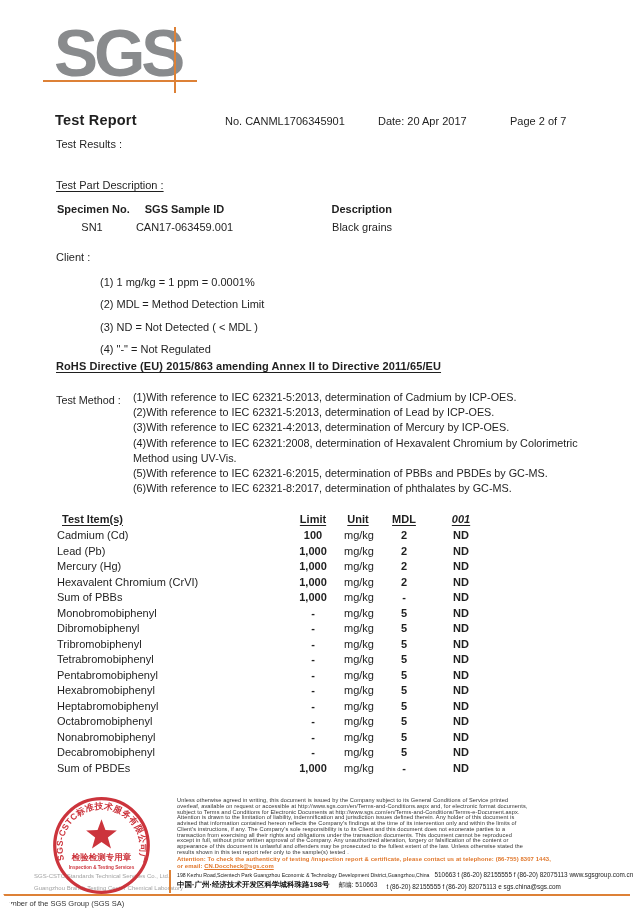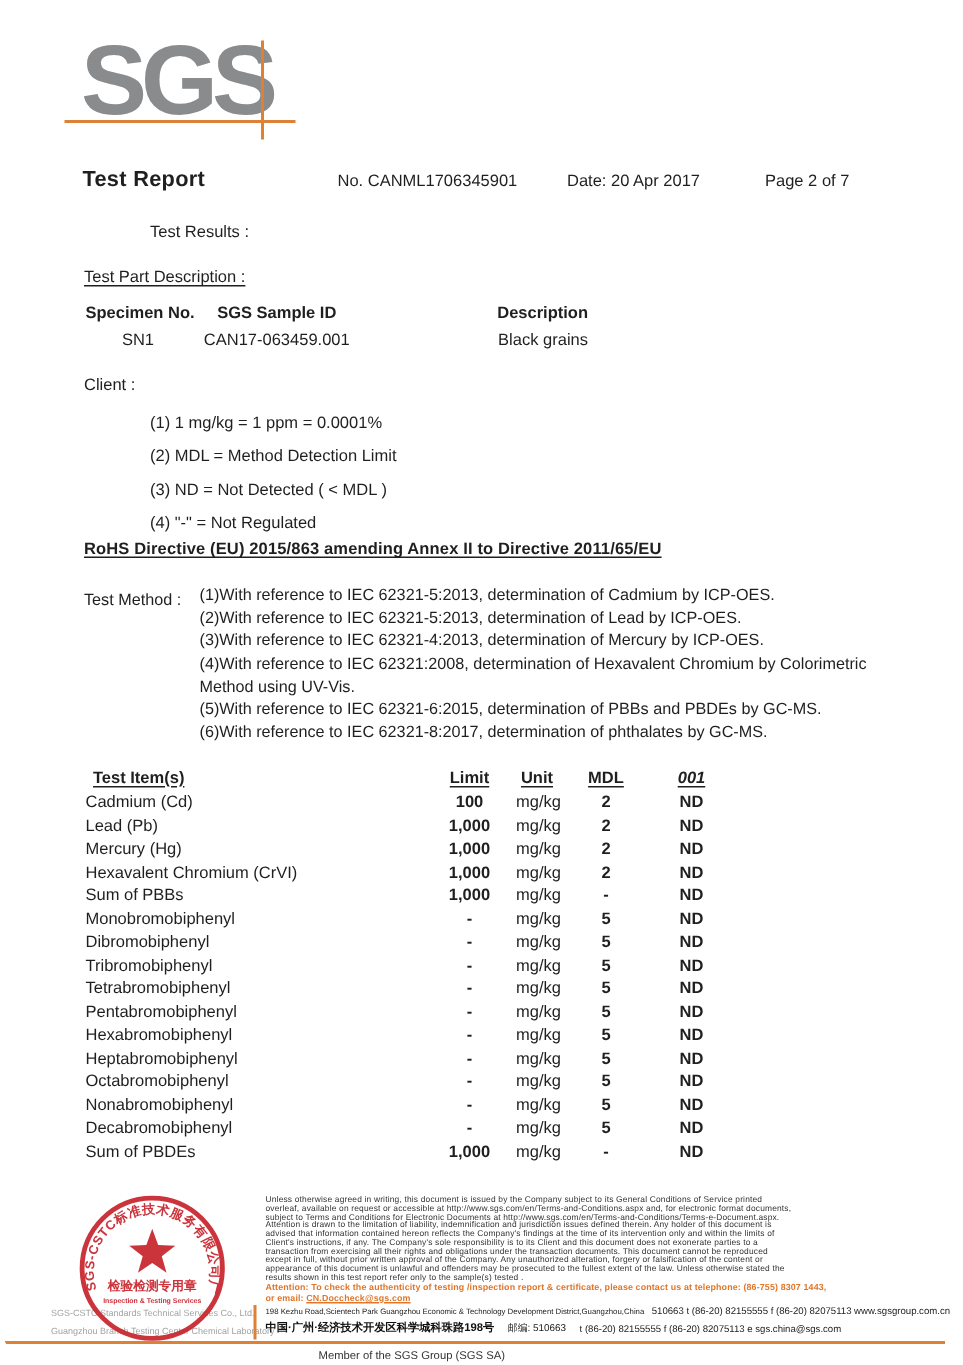--- a/index.html
+++ b/index.html
@@ -20,21 +20,21 @@
     letter-spacing:-4px;line-height:1;}
   #logo-hline{left:43px;top:80px;width:154px;height:2px;background:var(--accent);}
   #logo-vline{left:174px;top:27px;width:2px;height:66px;background:var(--accent);}
 
   
   #title{left:55px;top:112px;font-size:14.5px;font-weight:bold;letter-spacing:.2px;}
   #report-no{left:225px;top:115px;font-size:11px;}
   #date{left:378px;top:115px;font-size:11px;}
   #page-no{left:510px;top:115px;font-size:11px;}
 
-  #test-results{left:56px;top:149px;font-size:11px;margin-left:44px;}
+  #test-results{left:56px;top:138px;font-size:11px;}
   #tpd{left:56px;top:179px;font-size:11px;text-decoration:underline;text-underline-offset:2px;}
 
   
   #specimen{left:57px;top:203px;display:grid;grid-template-columns:70px 115px 150px;
     row-gap:5px;font-size:11px;line-height:13px;}
   #specimen .hd{font-weight:bold;white-space:nowrap;}
   .sc-c{text-align:center;}
   .sc-l{padding-left:6px;text-align:right;}
 
   #remarks-label{left:56px;top:251px;font-size:11px;}
@@ -69,21 +69,21 @@
   #attention .email{text-decoration:underline;}
   #addr1{left:177px;top:871px;display:flex;align-items:baseline;gap:5px;white-space:nowrap;}
   .addr-en{font-size:5.2px;color:#222;}
   .contact-en{font-size:6.4px;color:#222;}
   #addr2{left:177px;top:880px;display:flex;align-items:flex-end;gap:9px;white-space:nowrap;}
   .addr-cn{font-size:7.5px;font-weight:bold;color:#111;}
   .postal-cn{font-size:6.6px;color:#222;}
   .contact-cn{font-size:6.4px;color:#222;}
   #footer-vline{left:169px;top:870px;width:2px;height:23px;background:var(--accent);}
   #footer-hline{left:0;top:894px;width:630px;height:2px;background:var(--accent);}
-  #member{left:0;top:899px;width:549px;text-align:center;font-size:7.5px;color:#333;}
+  #member{left:0;top:899px;width:549px;text-align:left;font-size:7.5px;color:#333;}
   #company{left:34px;top:871px;font-size:6px;line-height:11.5px;color:var(--muted);}
   .company-line{white-space:nowrap;}
   #stamp{left:51px;top:795px;opacity:.92;}
 </style>
 </head>
 <body>
 
 <div class="page">
 
   <div>

